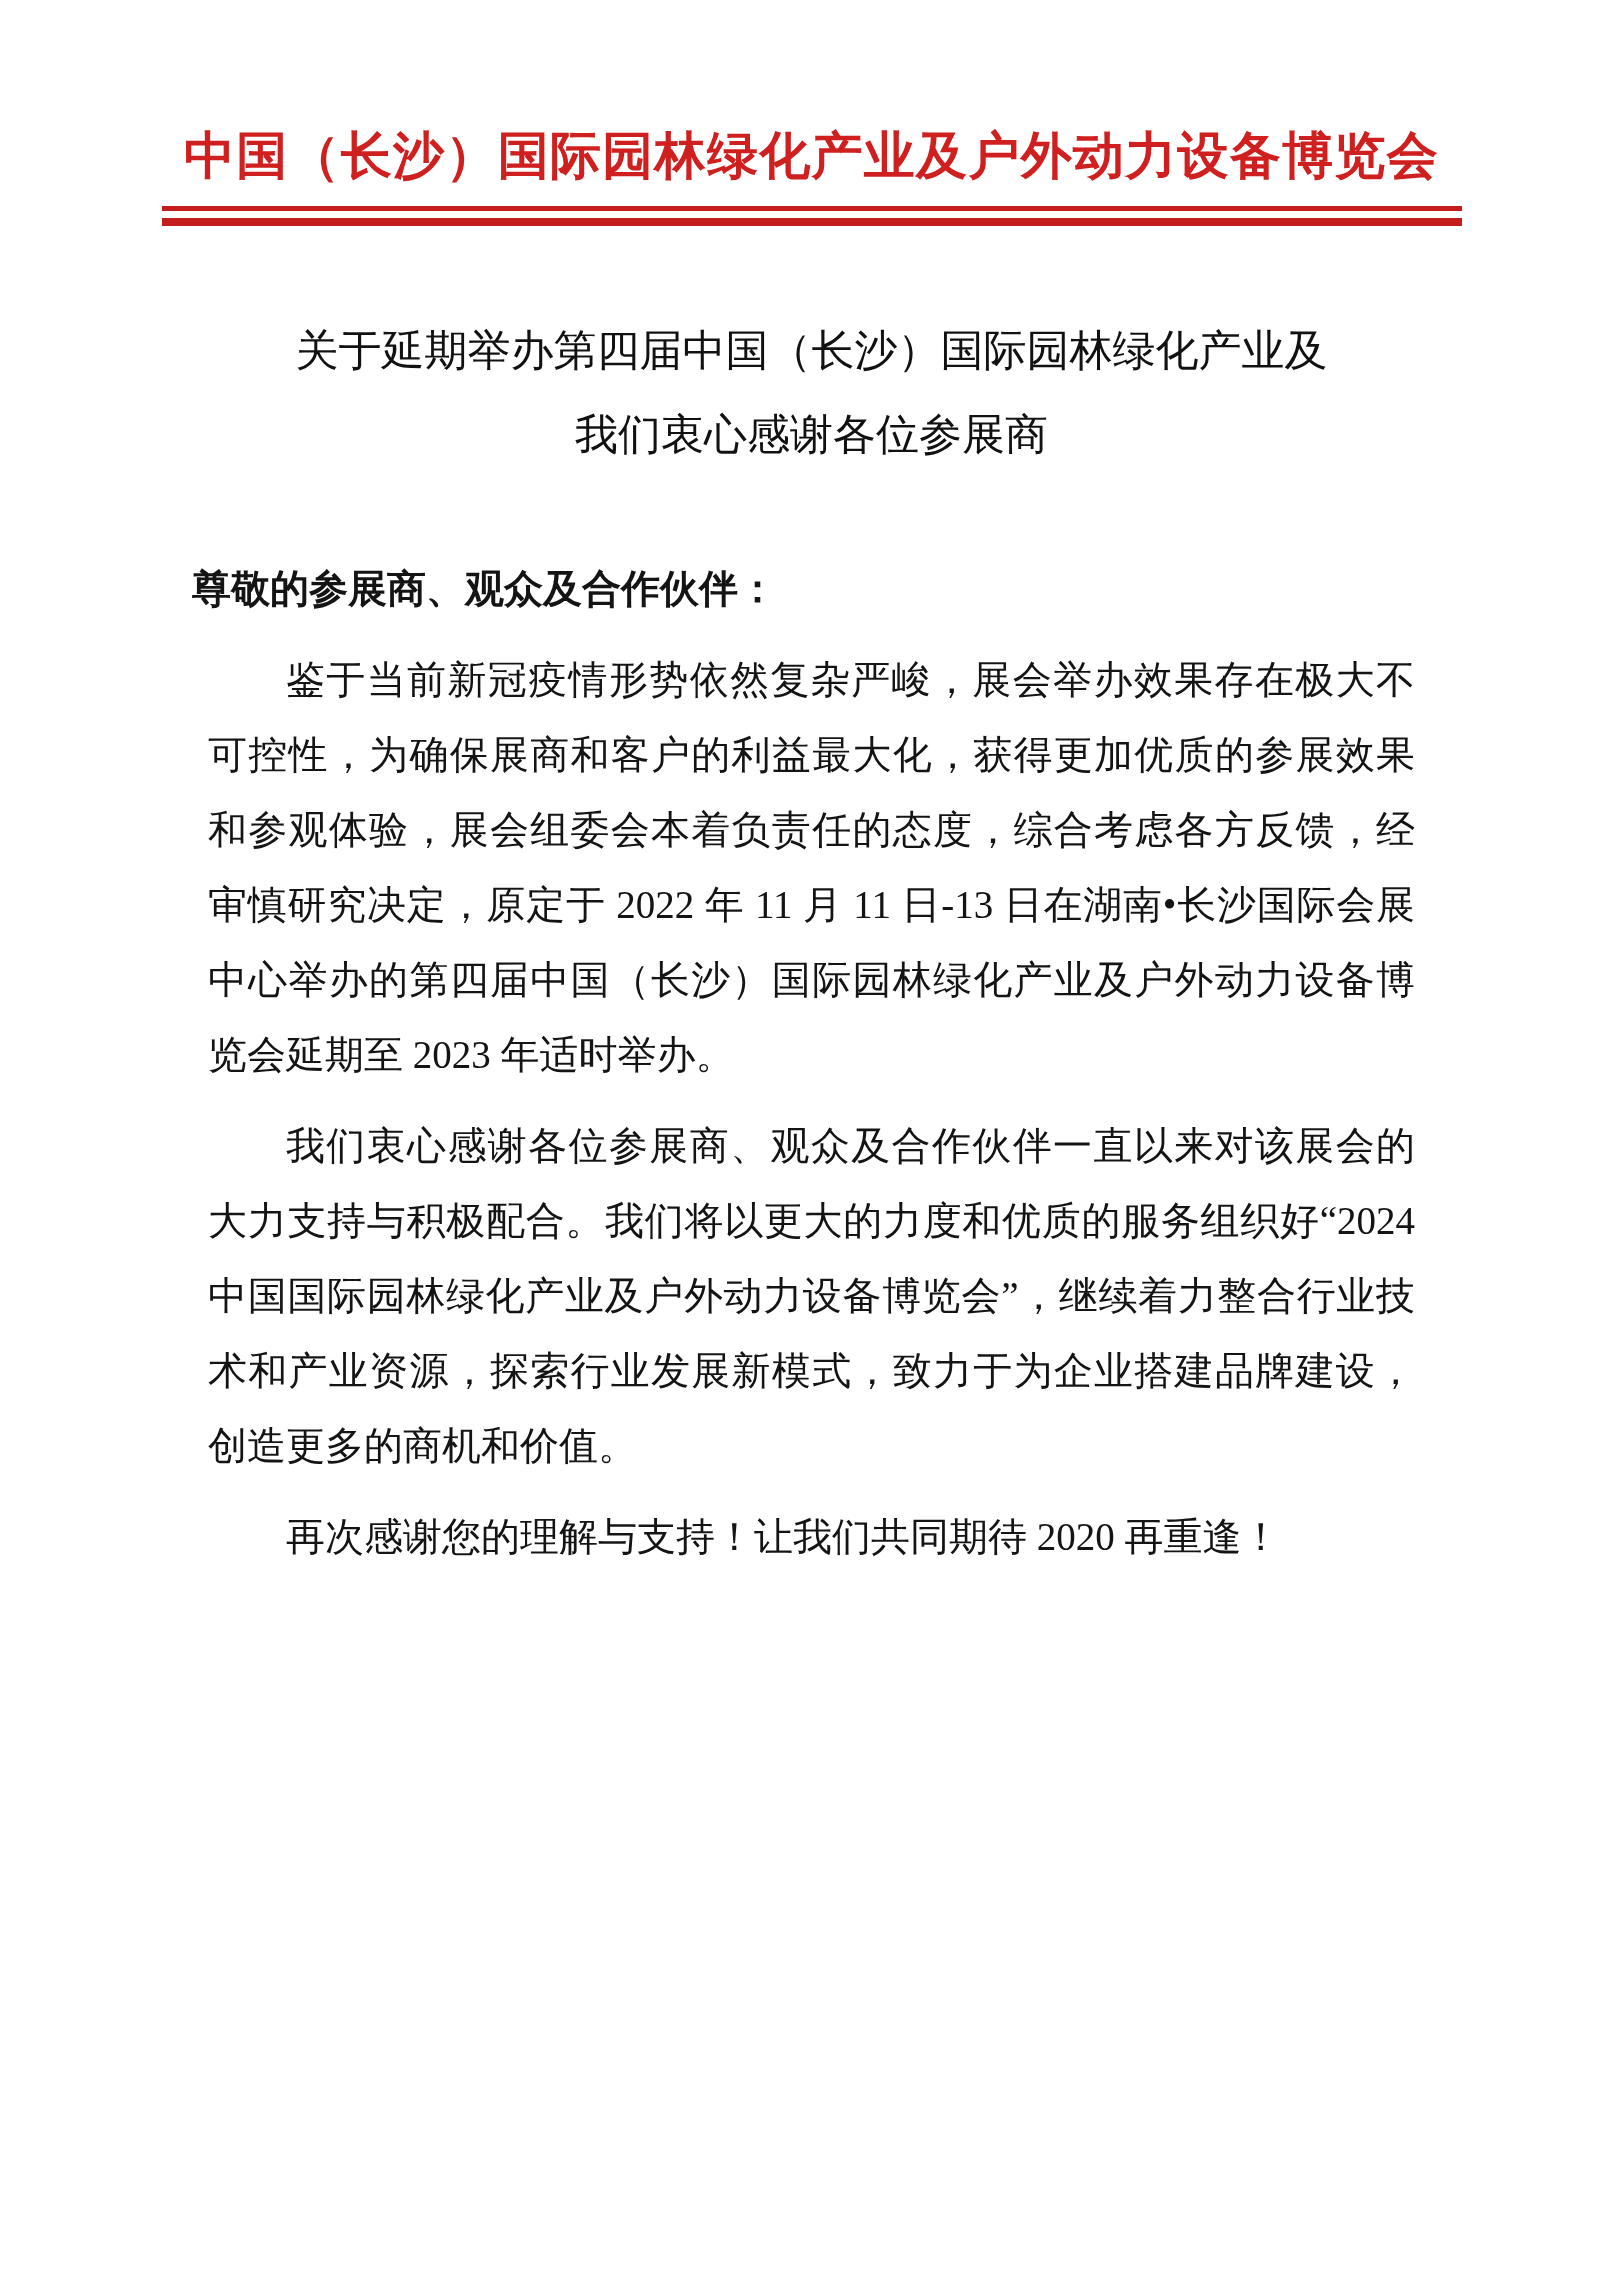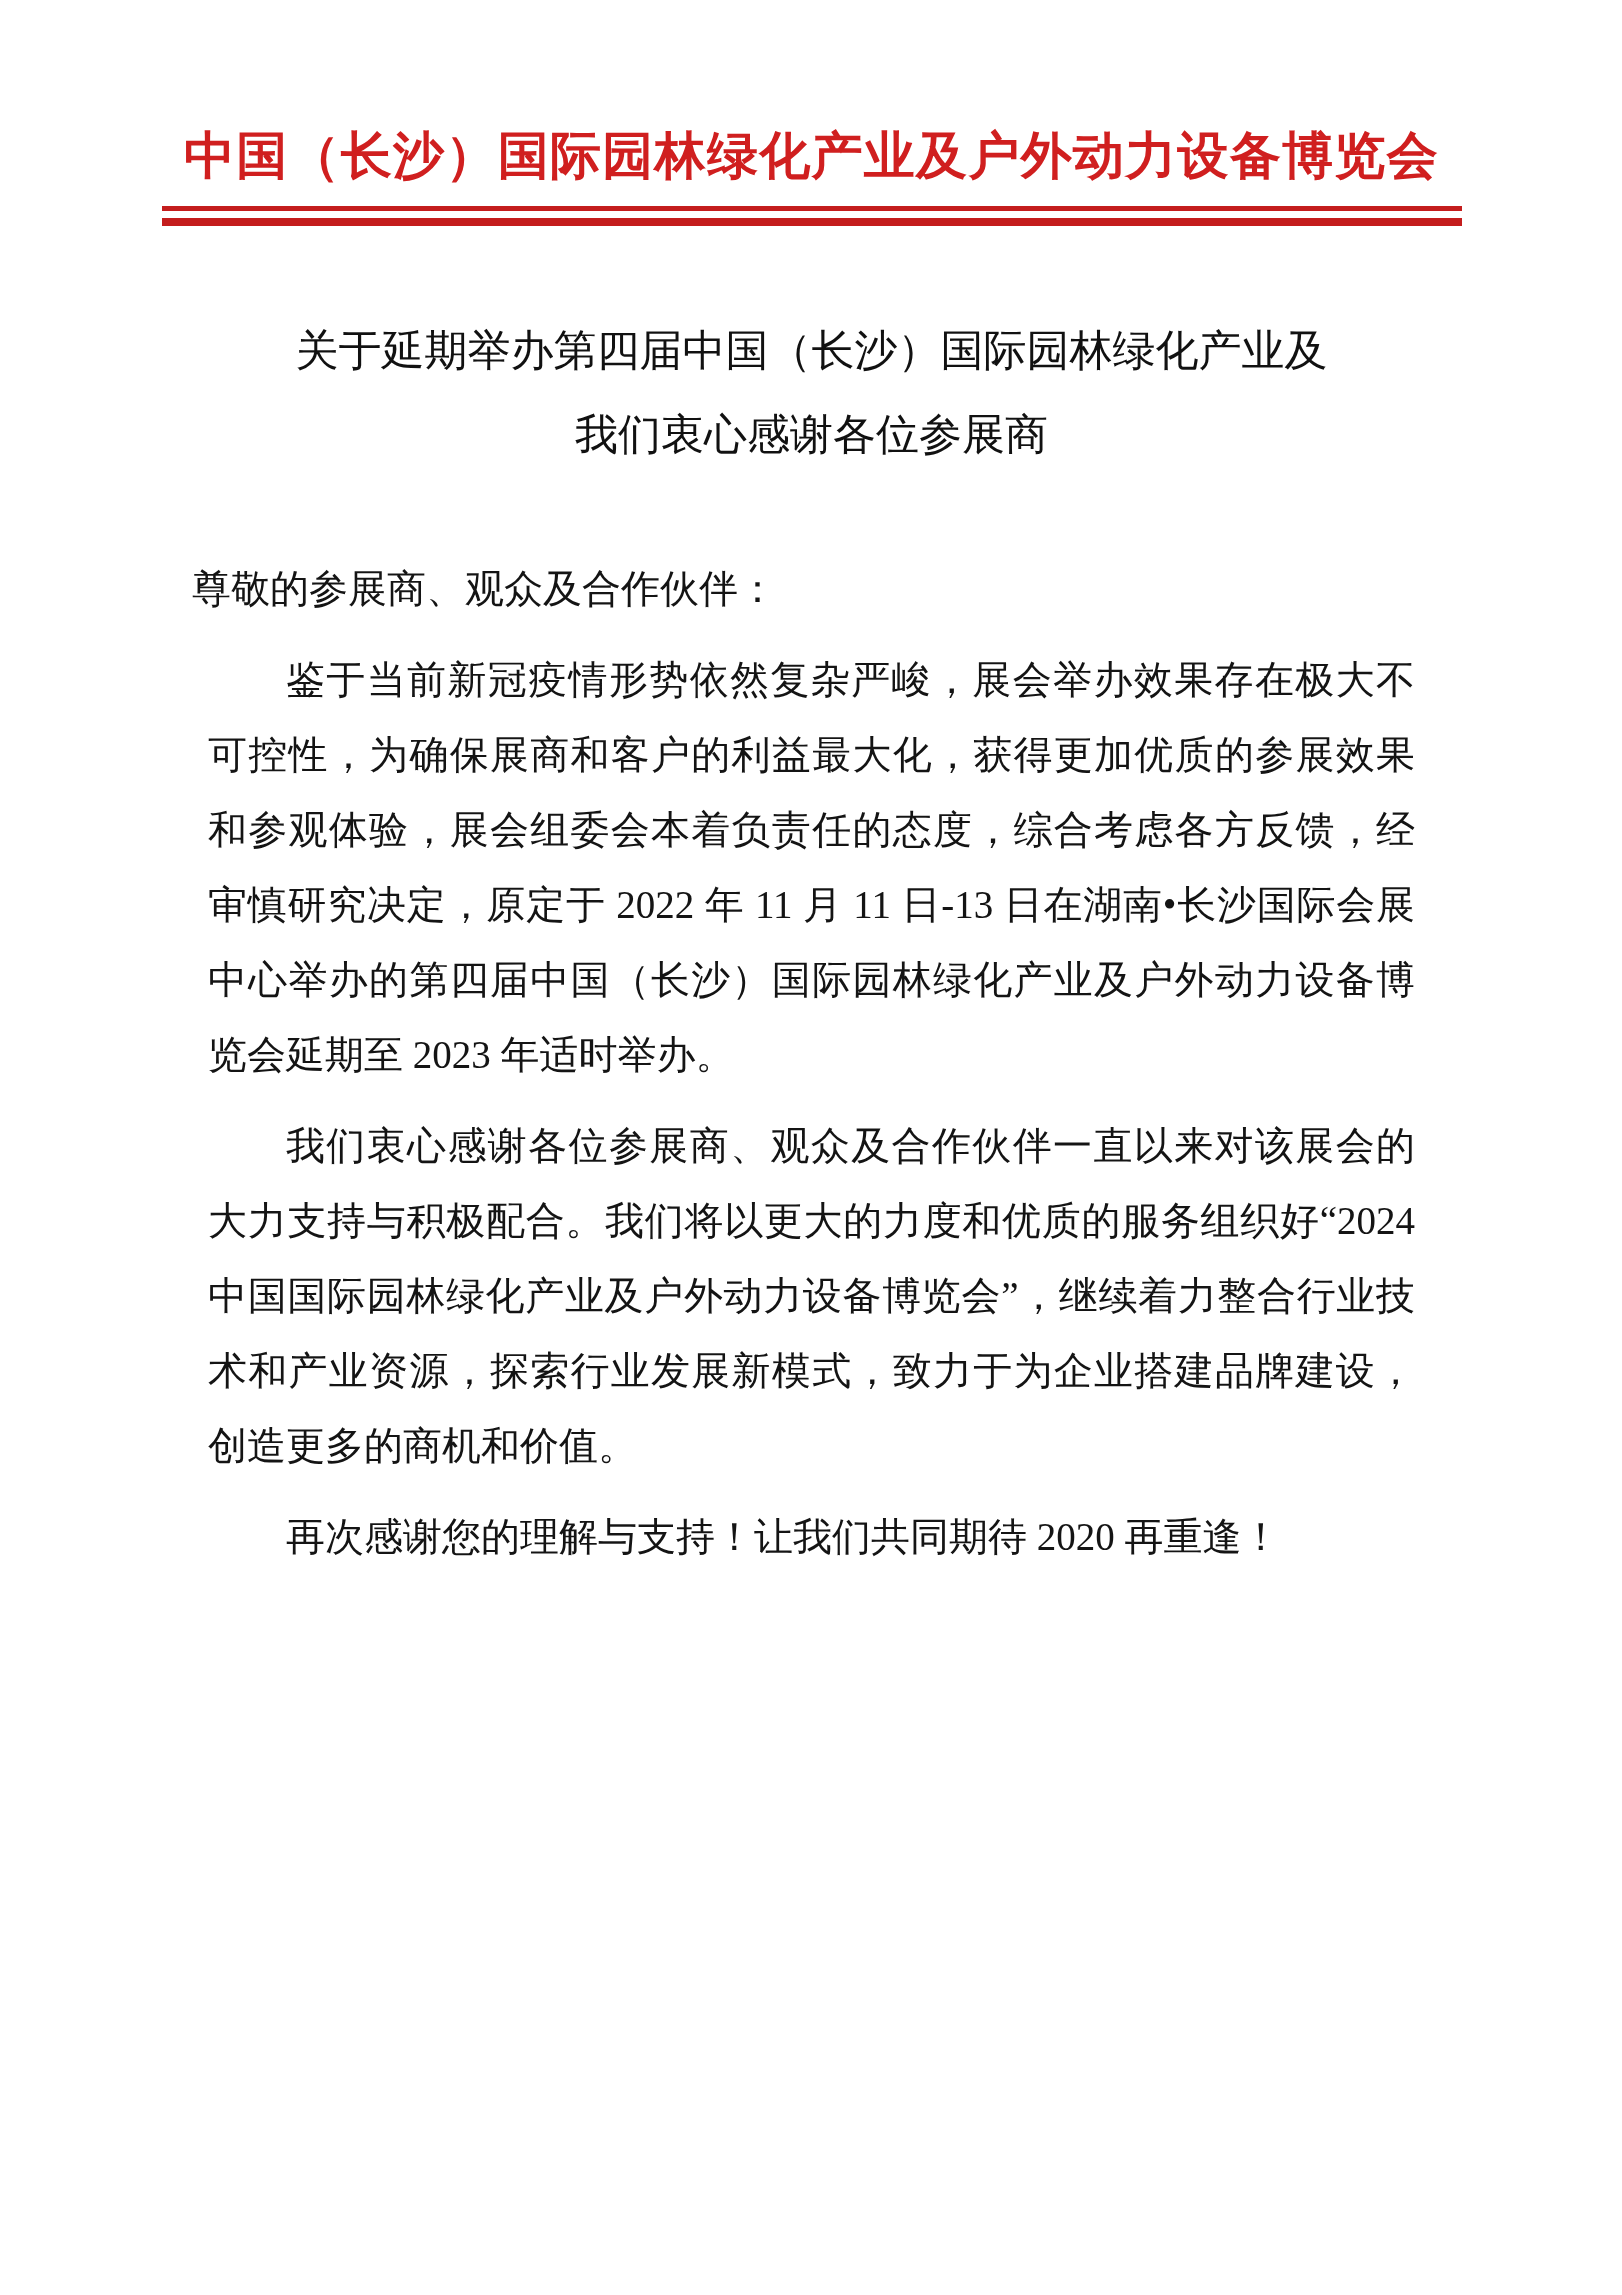--- a/index.html
+++ b/index.html
@@ -43,21 +43,21 @@
   
   .content {
     position: absolute;
     top: 551px; left: 192px;
     width: 1239px;
     font-size: 39px;
     line-height: 75px;
     text-align: justify;
     text-justify: inter-ideograph;
   }
-  .salutation { font-weight: normal; }
+  .salutation { font-weight: bold; }
   .content p { margin: 16px; text-indent: 2em; }
 
   
   .signature {
     position: absolute;
     top: 1767px; left: 805px;
     width: 628px;
     text-align: right;
     font-size: 32px;
     line-height: 77px;

